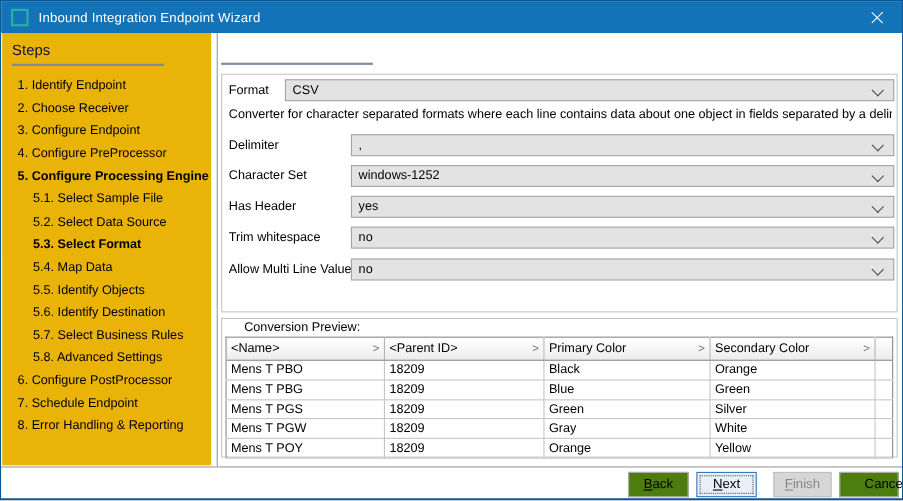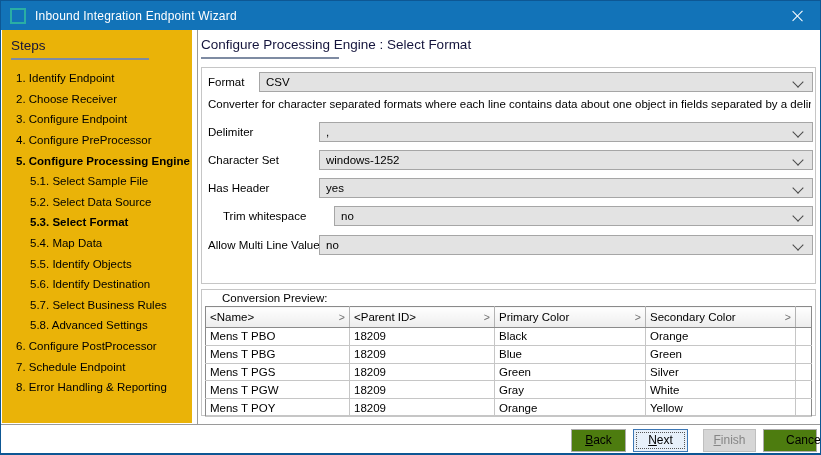--- a/index.html
+++ b/index.html
@@ -61,21 +61,21 @@
   .chev {
     position:absolute; right:10px; top:5px; width:7px; height:7px;
     border-right:1.4px solid #4a4a4a; border-bottom:1.4px solid #4a4a4a;
     transform:rotate(45deg);
   }
   .format-label { top:4px; }
   .format-combo { left:57px; top:4px; }
   .fdesc { position:absolute; left:6px; top:30px; right:4px; font-size:11.5px; color:#000;
            white-space:nowrap; overflow:hidden; }
   .row0 { top:54px; }  .row1 { top:82px; }  .row2 { top:110px; }
-  .row3 { top:138px;margin-left:15px; } .row4 { top:167px; }
+  .row3 { top:138px; } .row4 { top:167px; }
   .fieldcombo { left:117px; }
 
   
   .preview-label { position:absolute; left:20px; top:2px; font-size:11.5px; color:#000; }
   table.preview {
     position:absolute; left:3px; top:16px; width:606px;
     border-collapse:collapse; table-layout:fixed;
     border:1px solid #8a8a8a; font-size:11.5px;
   }
   table.preview th {
@@ -138,21 +138,20 @@
       <div class="step-item sub">5.8. Advanced Settings</div>
       <div class="step-item">6. Configure PostProcessor</div>
       <div class="step-item">7. Schedule Endpoint</div>
       <div class="step-item">8. Error Handling &amp; Reporting</div>
     </div>
   </div>
 
   <div class="vsep"></div>
   <div class="hsep"></div>
 
-  <div class="main-heading">Configure Processing Engine : Select Format</div>
   <div class="heading-underline"></div>
 
   <div class="gbox gbox1">
     <div class="flabel format-label">Format</div>
     <div class="combo format-combo">
       <span>CSV</span>
       <span class="chev"></span>
     </div>
     <div class="fdesc">Converter for character separated formats where each line contains data about one object in fields separated by a delimite...</div>
 

